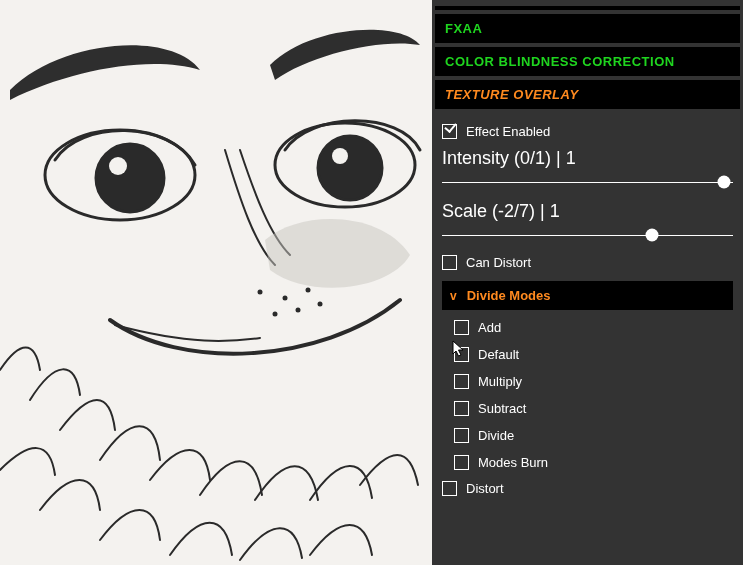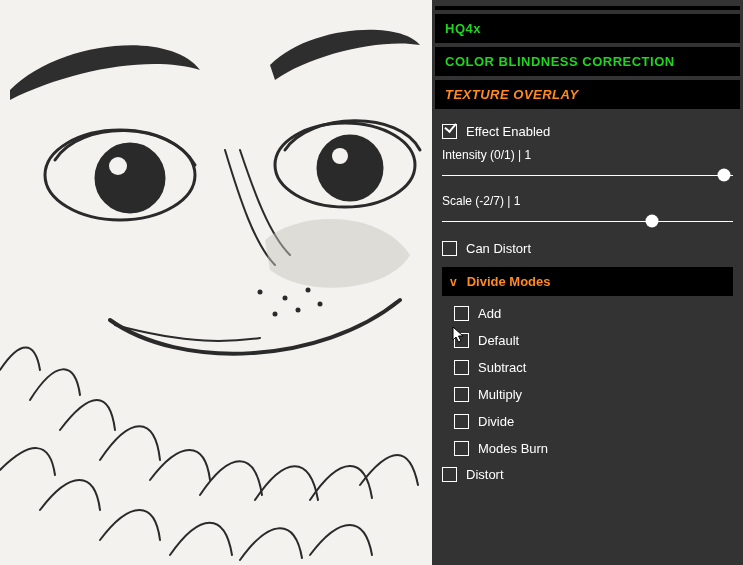--- a/index.html
+++ b/index.html
@@ -73,21 +73,21 @@
     border-left: 2px solid #fff;
     border-bottom: 2px solid #fff;
     transform: rotate(-50deg);
   }
 
   .slider-block {
     padding: 4px 0 8px 0;
   }
   .slider-label {
     color: #fff;
-    font-size: 12px;
+    font-size: 18px;
     margin-bottom: 6px;
   }
   .slider-track {
     position: relative;
     height: 14px;
     cursor: pointer;
   }
   .slider-line {
     position: absolute;
     left: 0; right: 0; top: 50%;
@@ -190,24 +190,24 @@
         <path d="M310 555 C340 515 365 515 372 555"></path>
       </g>
     </g>
   </svg>
 </div>
 
 <div class="panel">
 
   <div class="spacer-bar"></div>
 
-
   <div class="section-header green">
-    <span>HQ4x</span>
-  </div>
+    <span>FXAA</span>
+  </div>
+
 
   <div class="section-header green">
     <span>COLOR BLINDNESS CORRECTION</span>
   </div>
 
   <div class="section-header orange">
     <span>TEXTURE OVERLAY</span>
   </div>
 
   <div class="section-body">
@@ -250,25 +250,25 @@
       </div>
       <div class="row">
         <span class="checkbox"></span>
         <span>Default</span>
         <svg class="cursor-overlay" viewBox="0 0 14 18">
           <path d="M1 1 L1 14 L4 11 L6.5 16 L9 15 L6.5 10 L11 10 Z" fill="#fff" stroke="#000" stroke-width="1"></path>
         </svg>
       </div>
       <div class="row">
         <span class="checkbox"></span>
+        <span>Multiply</span>
+      </div>
+      <div class="row">
+        <span class="checkbox"></span>
         <span>Subtract</span>
-      </div>
-      <div class="row">
-        <span class="checkbox"></span>
-        <span>Multiply</span>
       </div>
       <div class="row">
         <span class="checkbox"></span>
         <span>Divide</span>
       </div>
       <div class="row">
         <span class="checkbox"></span>
         <span>Modes Burn</span>
       </div>
     </div>

